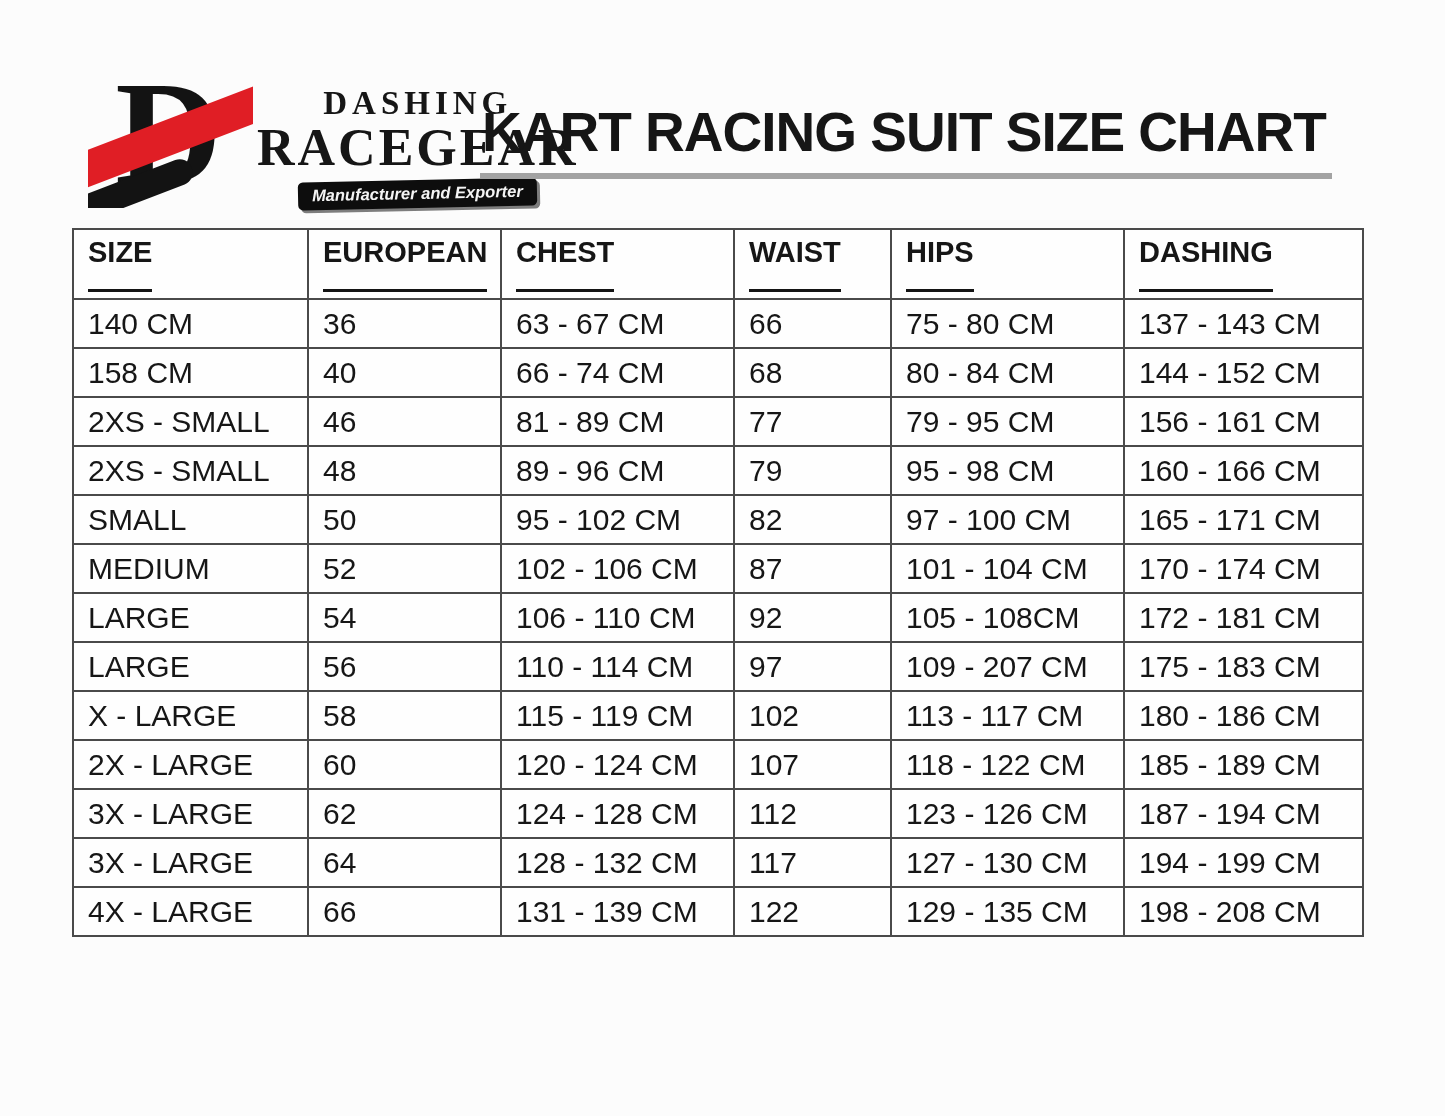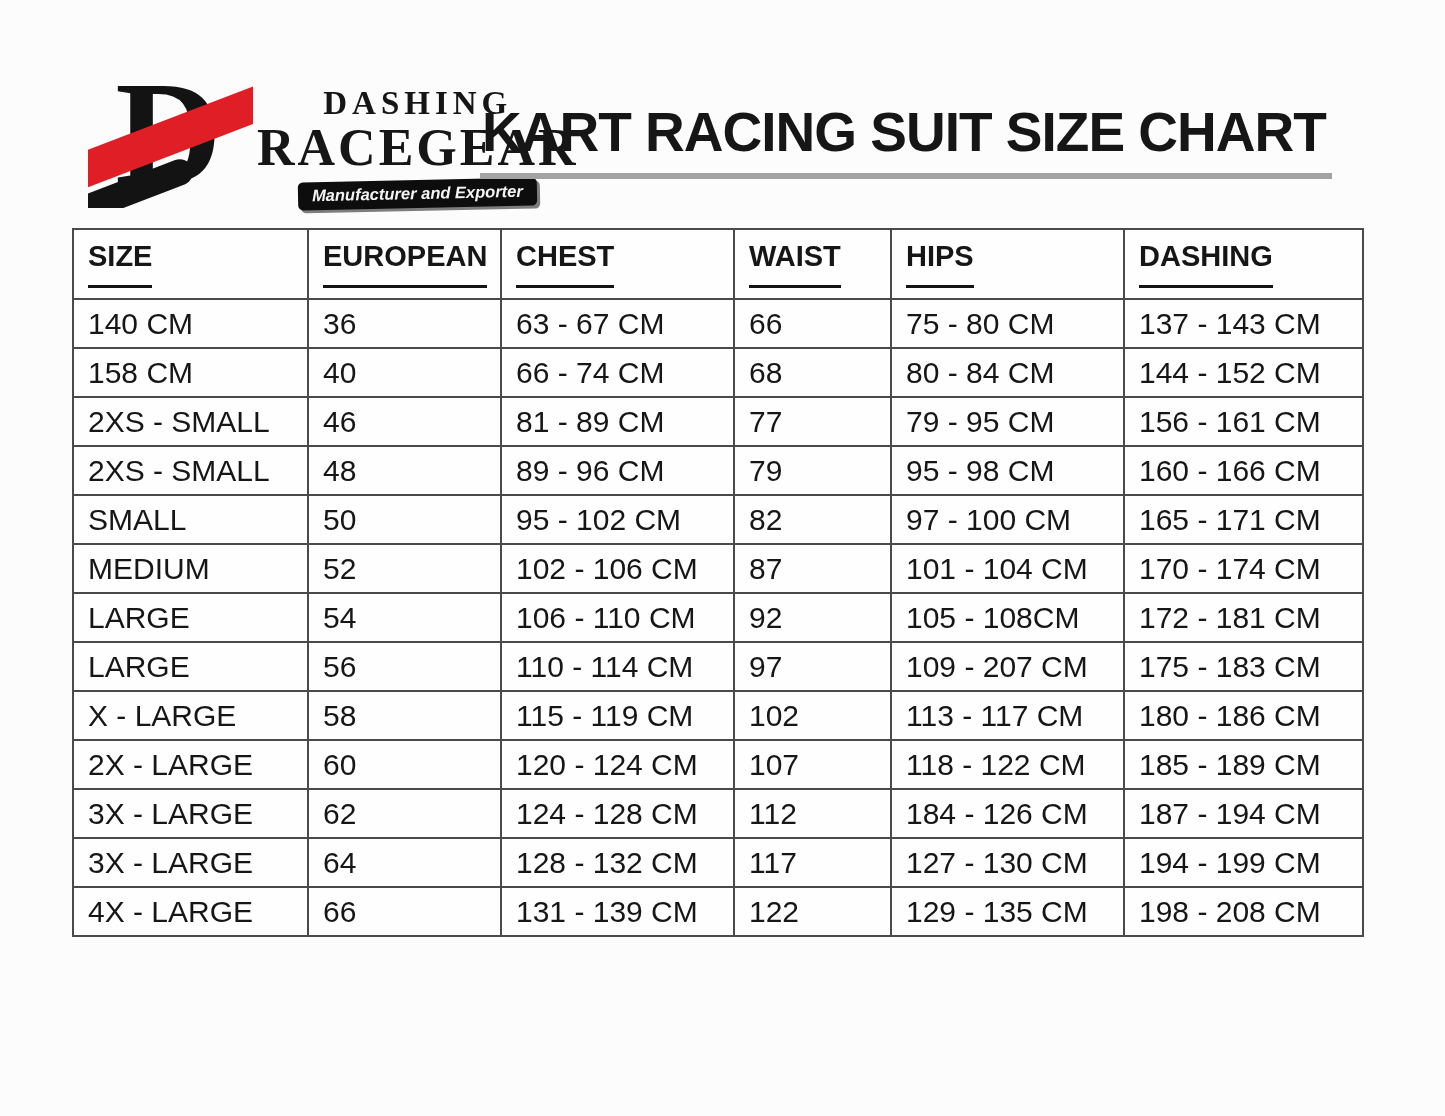--- a/index.html
+++ b/index.html
@@ -64,21 +64,21 @@
     padding:0 6px 0 14px;
     white-space:nowrap;overflow:hidden;
   }
   .size-chart th{
     height:68px;font-size:29px;font-weight:bold;
   }
   .size-chart td{
     height:47px;font-size:30px;font-weight:normal;letter-spacing:0;
   }
   .hu{ 
-    display:inline-block;border-bottom:3px solid #141414;padding-bottom:13px;line-height:1.1;
+    display:inline-block;border-bottom:3px solid #141414;padding-bottom:21px;line-height:1.1;
   }
 </style>
 </head>
 <body>
 
 <div class="canvas">
 
   <div class="logo">
     <div class="logo-d">
       <svg viewBox="0 0 170 152" width="165" height="150" aria-hidden="true">
@@ -196,21 +196,21 @@
         <td>120 - 124 CM</td>
         <td>107</td>
         <td>118 - 122 CM</td>
         <td>185 - 189 CM</td>
       </tr>
       <tr>
         <td>3X - LARGE</td>
         <td>62</td>
         <td>124 - 128 CM</td>
         <td>112</td>
-        <td>184 - 126 CM</td>
+        <td>123 - 126 CM</td>
         <td>187 - 194 CM</td>
       </tr>
       <tr>
         <td>3X - LARGE</td>
         <td>64</td>
         <td>128 - 132 CM</td>
         <td>117</td>
         <td>127 - 130 CM</td>
         <td>194 - 199 CM</td>
       </tr>

